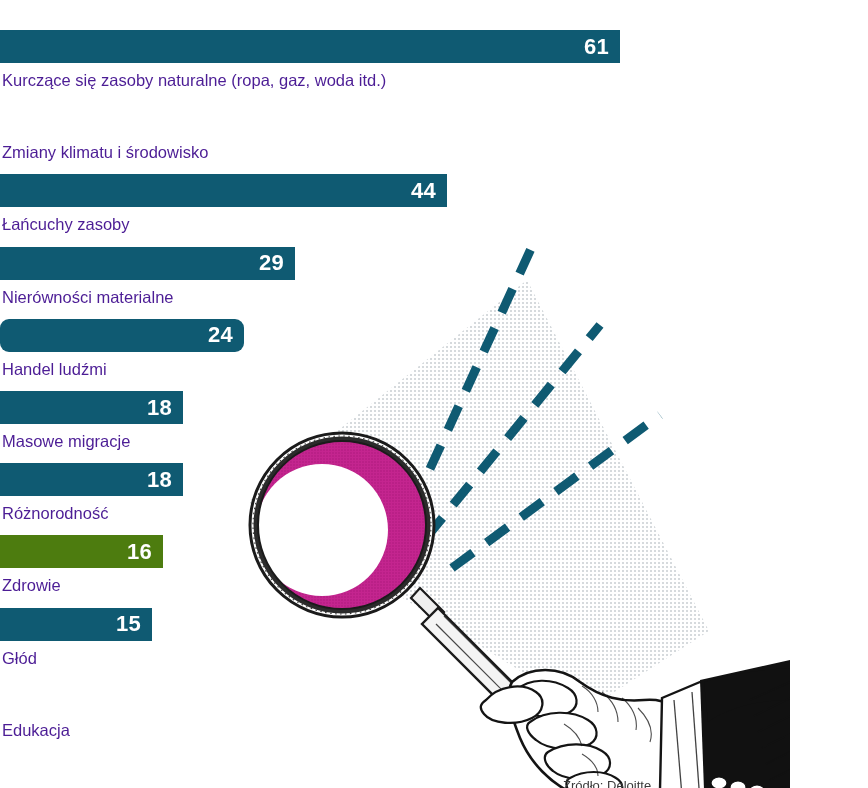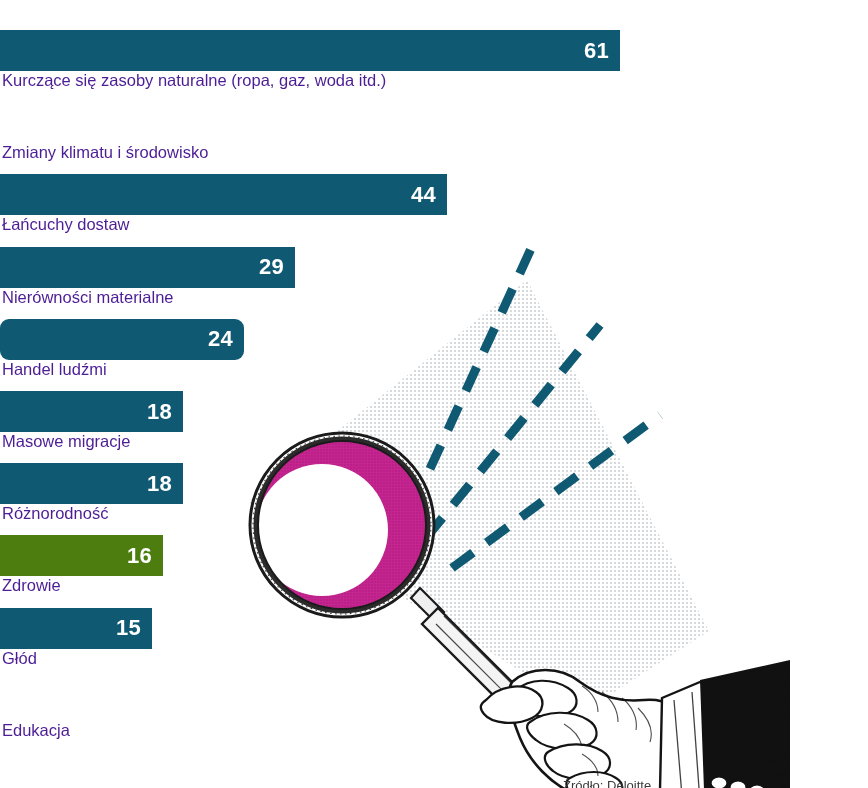--- a/index.html
+++ b/index.html
@@ -10,21 +10,21 @@
     overflow:hidden;
     position:relative;
   }
   #chart-root{position:absolute;inset:0;}
 
   
   .bars{position:absolute;left:0;top:0;width:868px;}
   .bar-row{position:relative;}
   .bar{
     position:absolute;left:0;
-    height:41px;
+    height:33px;
     background:#0f5a72;
     display:flex;align-items:center;justify-content:flex-end;
     box-sizing:border-box;
     padding-right:11px;
   }
   .bar-value{
     color:#ffffff;
     font-size:22px;
     font-weight:bold;
     letter-spacing:.3px;
@@ -68,21 +68,21 @@
         </div>
         <div class="bar-label" style="top: 42px;">Kurczące się zasoby naturalne (ropa, gaz, woda itd.)</div>
       </div>
       <div class="bar-row" style="position: absolute; left: 0px; top: 102.2px; width: 868px; height: 72.2px;">
         <div class="bar-label" style="top: 42px;">Zmiany klimatu i środowisko</div>
       </div>
       <div class="bar-row" style="position: absolute; left: 0px; top: 174.4px; width: 868px; height: 72.2px;">
         <div class="bar" style="width: 447px; top: 0px; background: rgb(15, 90, 114);">
           <span class="bar-value">44</span>
         </div>
-        <div class="bar-label" style="top: 42px;">Łańcuchy dostaw</div>
+        <div class="bar-label" style="top: 42px;">Łańcuchy zasoby</div>
       </div>
       <div class="bar-row" style="position: absolute; left: 0px; top: 246.6px; width: 868px; height: 72.2px;">
         <div class="bar" style="width: 295px; top: 0px; background: rgb(15, 90, 114);">
           <span class="bar-value">29</span>
         </div>
         <div class="bar-label" style="top: 42px;">Nierówności materialne</div>
       </div>
       <div class="bar-row" style="position: absolute; left: 0px; top: 318.8px; width: 868px; height: 72.2px;">
         <div class="bar" style="width: 244px; top: 0px; background: rgb(15, 90, 114); border-radius: 9px;">
           <span class="bar-value">24</span>

